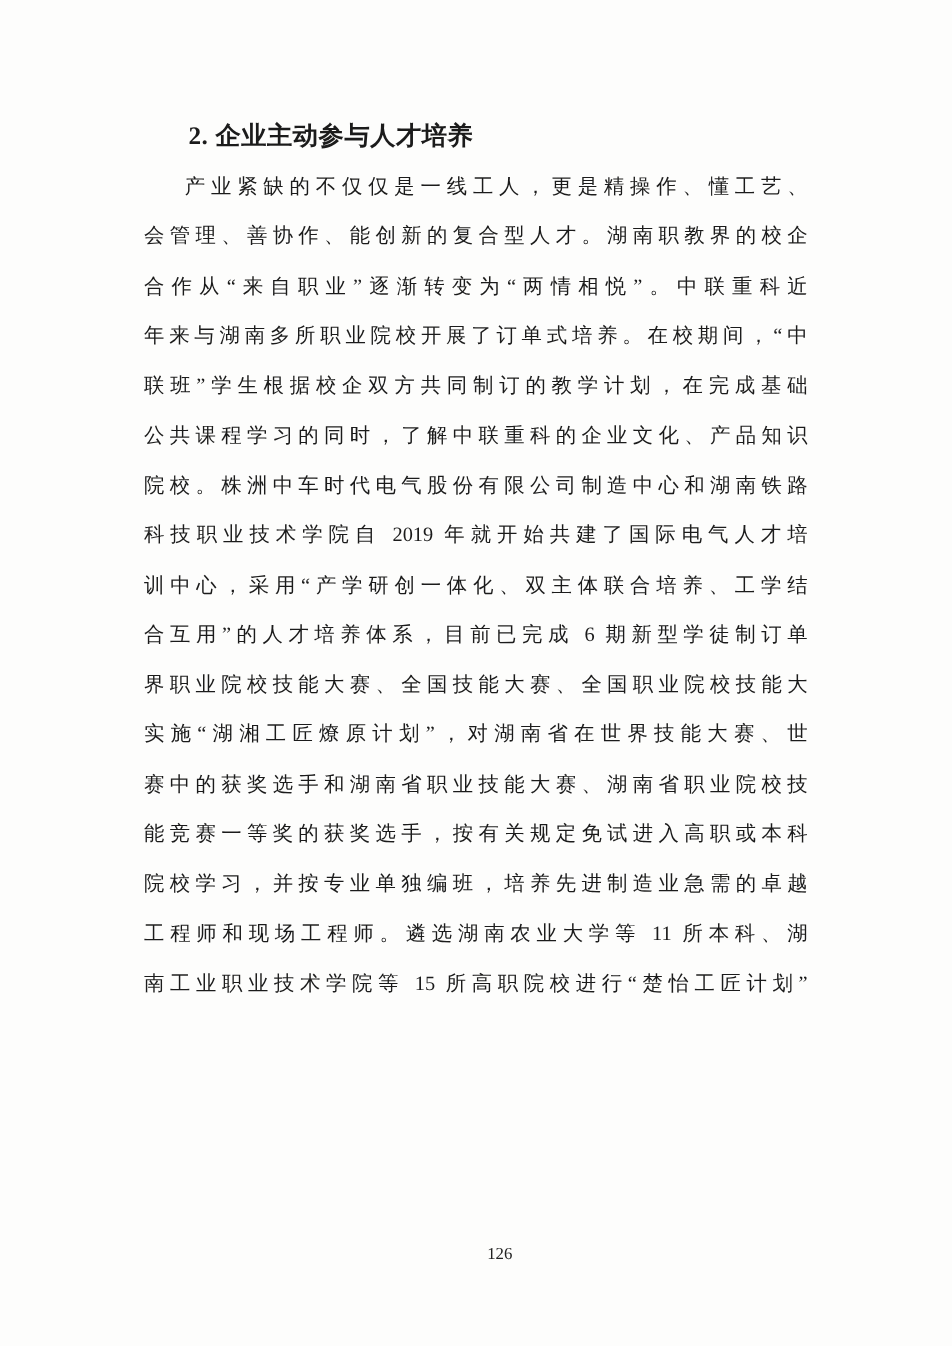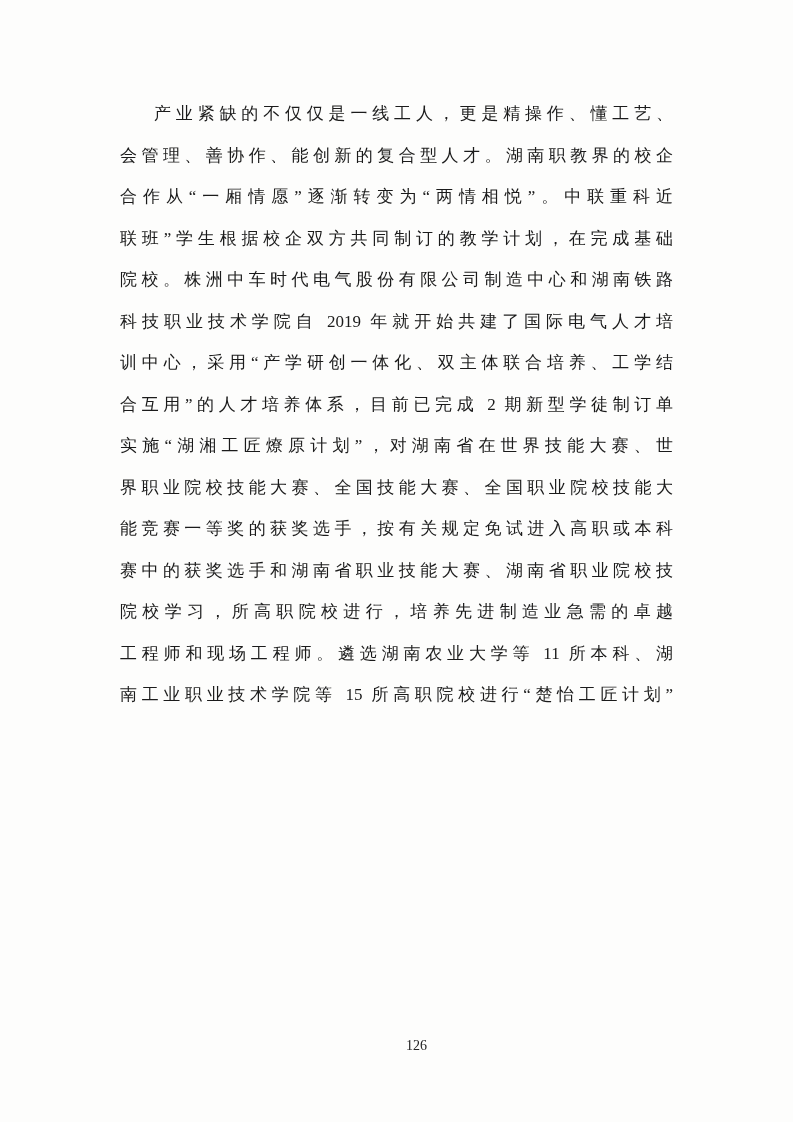--- a/index.html
+++ b/index.html
@@ -54,35 +54,38 @@
     color: #222;
     padding-left: 40px;
   }
 </style>
 </head>
 <body>
 
 <div class="page">
   <div class="content">
 
+    <div class="heading">2. 企业主动参与人才培养</div>
 
     <div class="line pfirst">产业紧缺的不仅仅是一线工人，更是精操作、懂工艺、</div>
     <div class="line">会管理、善协作、能创新的复合型人才。湖南职教界的校企</div>
-    <div class="line">合作从“一厢情愿”逐渐转变为“两情相悦”。中联重科近</div>
+    <div class="line">合作从“来自职业”逐渐转变为“两情相悦”。中联重科近</div>
+    <div class="line">年来与湖南多所职业院校开展了订单式培养。在校期间，“中</div>
     <div class="line">联班”学生根据校企双方共同制订的教学计划，在完成基础</div>
+    <div class="line">公共课程学习的同时，了解中联重科的企业文化、产品知识</div>
     <div class="line">院校。株洲中车时代电气股份有限公司制造中心和湖南铁路</div>
     <div class="line">科技职业技术学院自 2019 年就开始共建了国际电气人才培</div>
     <div class="line">训中心，采用“产学研创一体化、双主体联合培养、工学结</div>
-    <div class="line">合互用”的人才培养体系，目前已完成 2 期新型学徒制订单</div>
+    <div class="line">合互用”的人才培养体系，目前已完成 6 期新型学徒制订单</div>
 
 
+    <div class="line">界职业院校技能大赛、全国技能大赛、全国职业院校技能大</div>
     <div class="line">实施“湖湘工匠燎原计划”，对湖南省在世界技能大赛、世</div>
-    <div class="line">界职业院校技能大赛、全国技能大赛、全国职业院校技能大</div>
+    <div class="line">赛中的获奖选手和湖南省职业技能大赛、湖南省职业院校技</div>
     <div class="line">能竞赛一等奖的获奖选手，按有关规定免试进入高职或本科</div>
-    <div class="line">赛中的获奖选手和湖南省职业技能大赛、湖南省职业院校技</div>
-    <div class="line">院校学习，所高职院校进行，培养先进制造业急需的卓越</div>
+    <div class="line">院校学习，并按专业单独编班，培养先进制造业急需的卓越</div>
     <div class="line">工程师和现场工程师。遴选湖南农业大学等 11 所本科、湖</div>
     <div class="line">南工业职业技术学院等 15 所高职院校进行“楚怡工匠计划”</div>
 
   </div>
 
   <div class="page-number">126</div>
 </div>
 
 </body></html>

